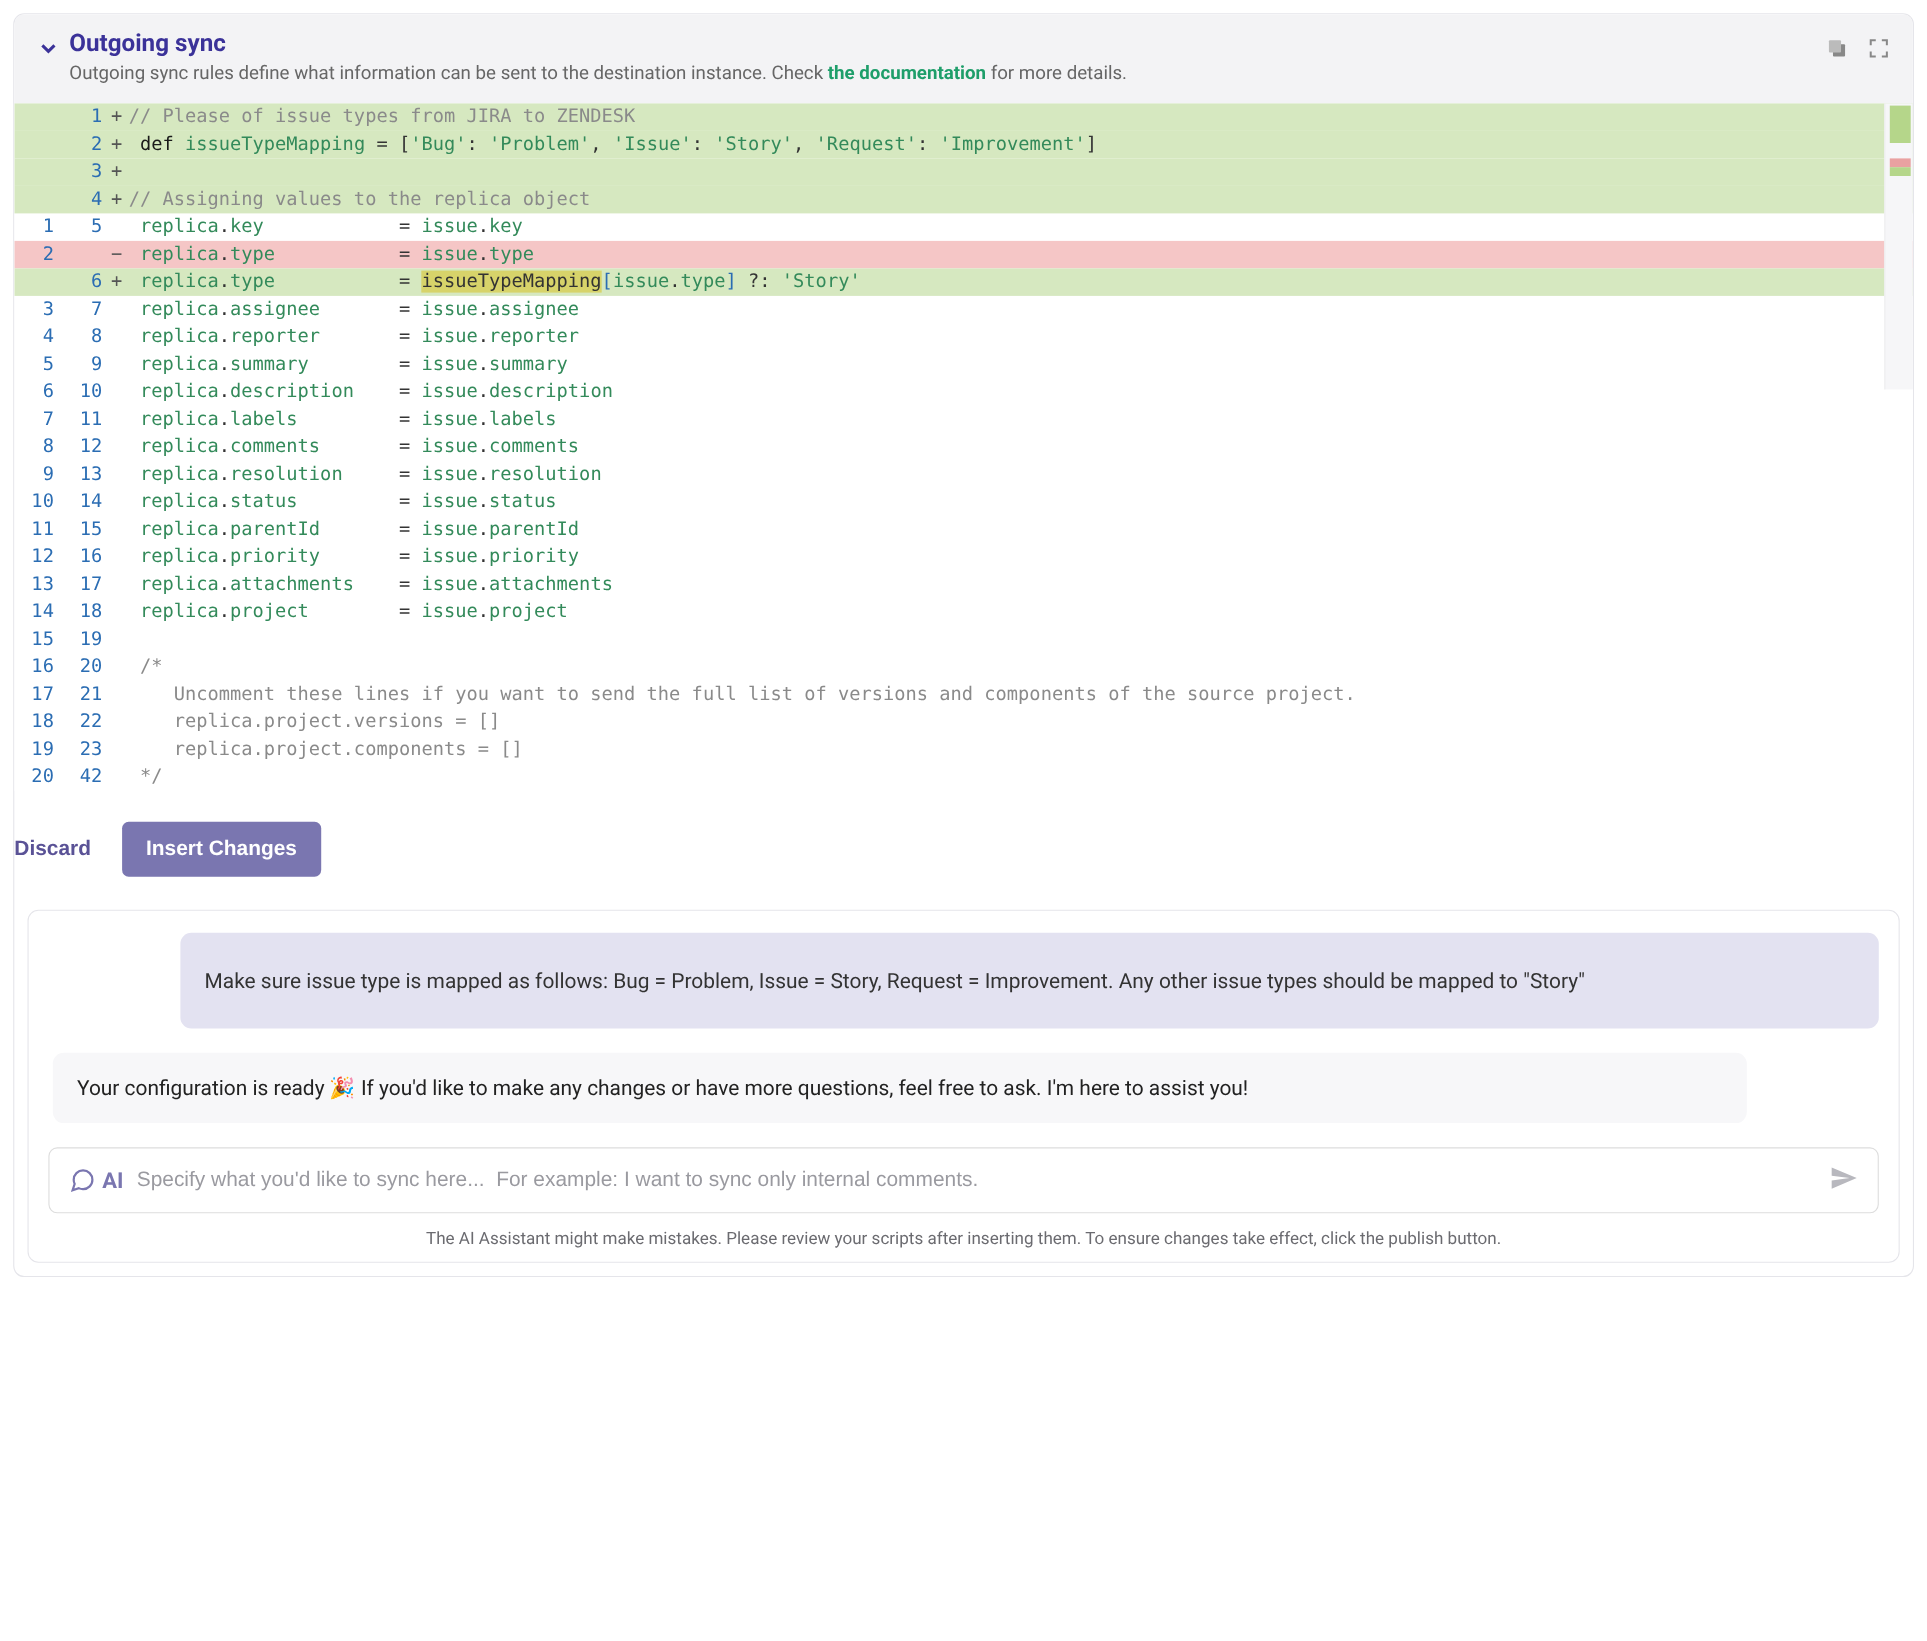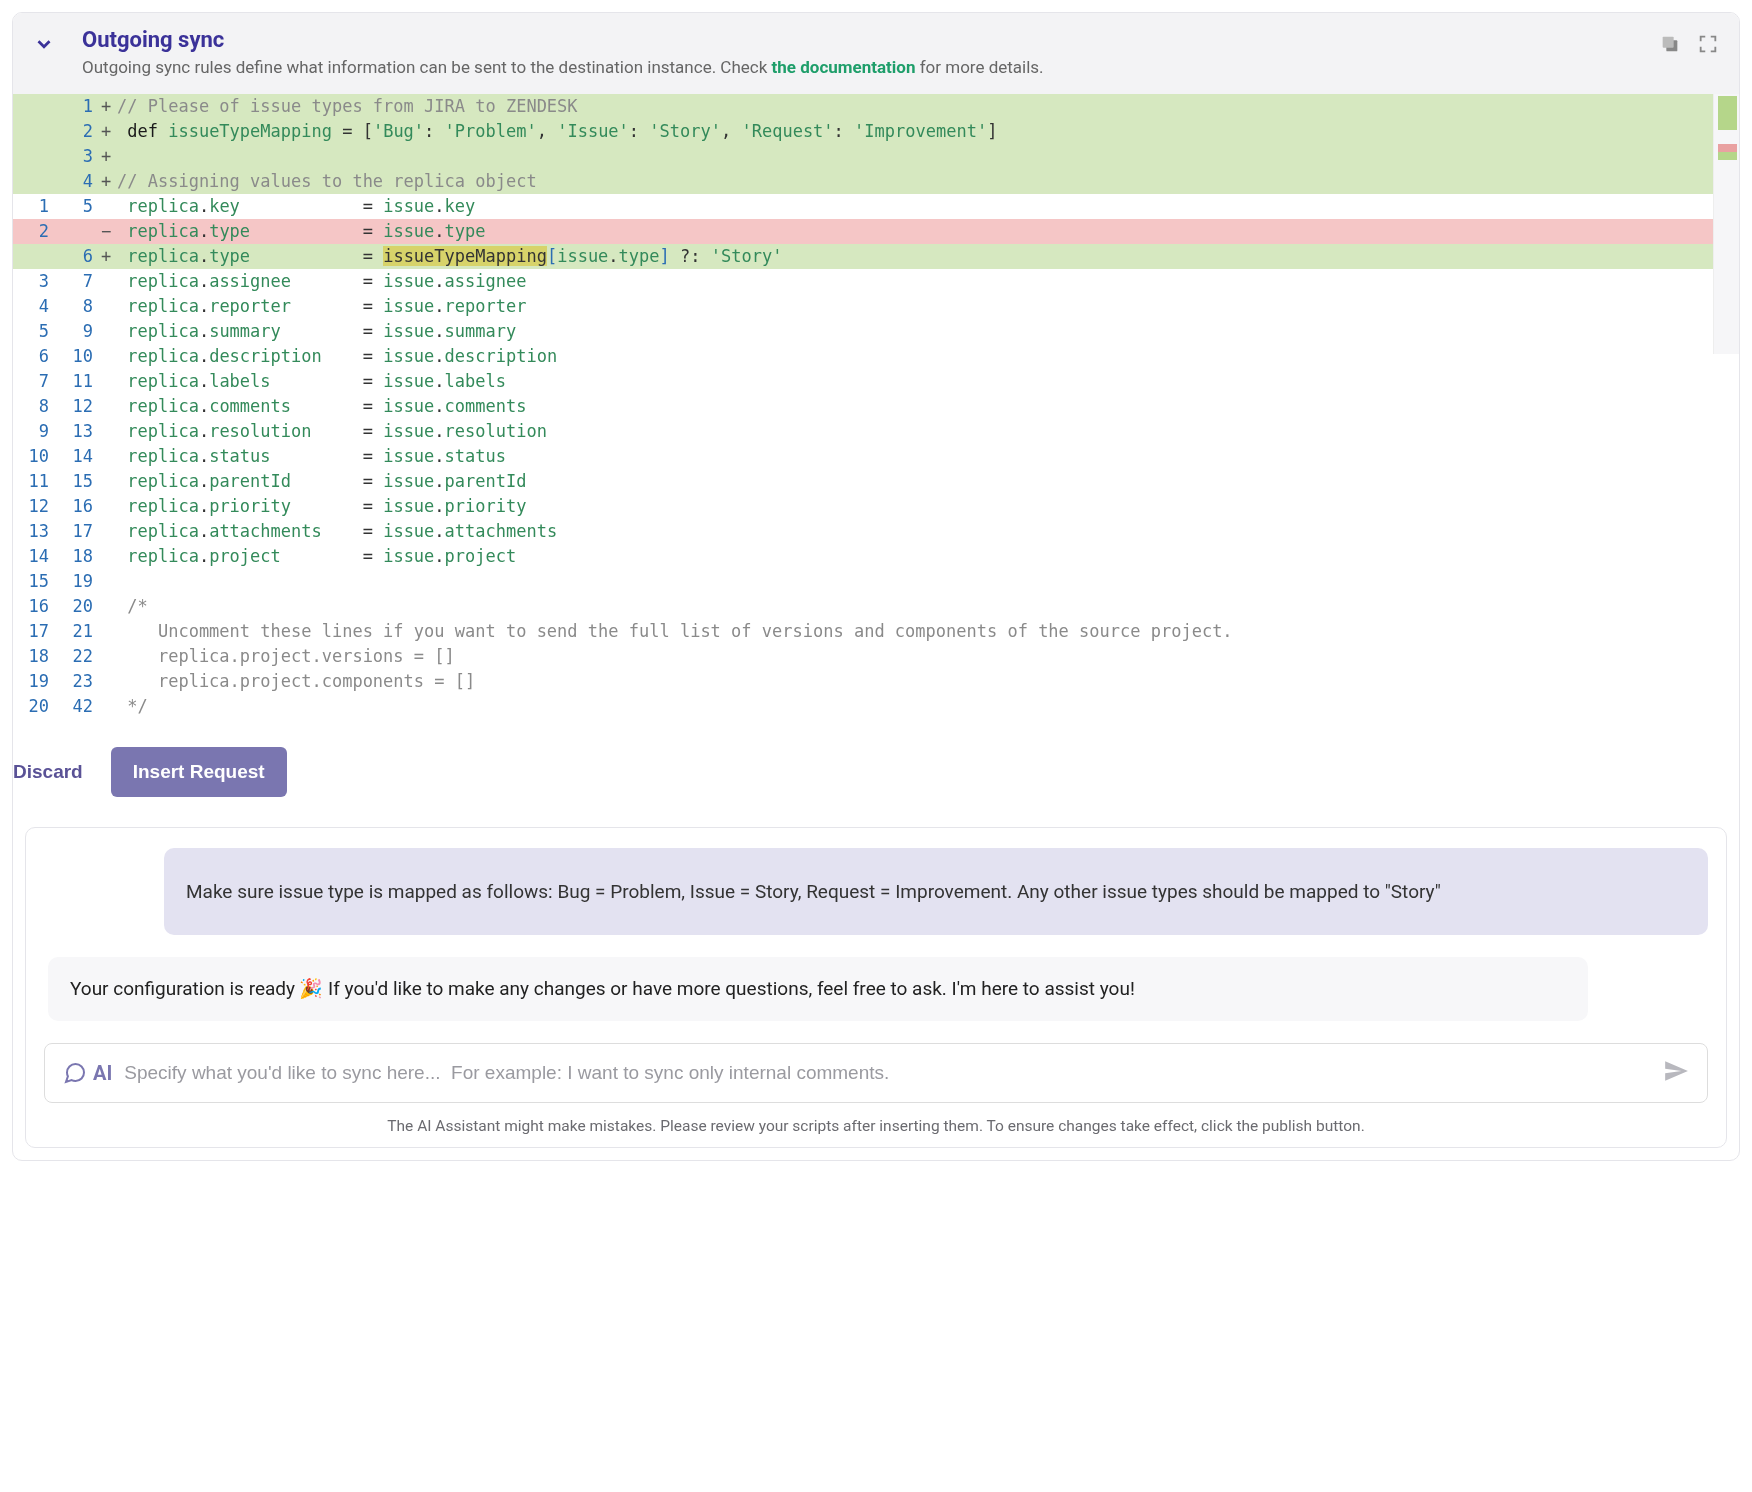--- a/index.html
+++ b/index.html
@@ -13,21 +13,21 @@
     border: 1px solid #e5e5ea;
     border-radius: 10px;
     overflow: hidden;
     background: #fff;
   }
   .header {
     background: #f3f3f5;
     padding: 14px 20px 14px 20px;
     display: flex;
     align-items: flex-start;
-    gap: 27px;
+    gap: 8px;
     position: relative;
   }
   .collapse-btn {
     color: #3b3299;
     margin-top: 6px;
     cursor: pointer;
   }
   .collapse-btn svg { width: 22px; height: 22px; }
   .header-text { flex: 1; }
   .title {
@@ -381,21 +381,21 @@
       </div>
     <div class="minimap">
       <div class="mm-green" style="top:2px;height:34px;"></div>
       <div class="mm-red" style="top:50px;height:8px;"></div>
       <div class="mm-green" style="top:58px;height:8px;"></div>
     </div>
   </div>
 
   <div class="action-row">
     <button class="btn-discard">Discard</button>
-    <button class="btn-insert">Insert Request</button>
+    <button class="btn-insert">Insert Changes</button>
   </div>
 
   <div class="chat-area">
     <div class="msg-user">Make sure issue type is mapped as follows: Bug = Problem, Issue = Story, Request = Improvement. Any other issue types should be mapped to "Story"</div>
     <div class="msg-assistant">Your configuration is ready 🎉 If you'd like to make any changes or have more questions, feel free to ask. I'm here to assist you!</div>
     <div class="input-row">
       <div class="ai-badge">
         <svg viewBox="0 0 24 24" fill="none" stroke="currentColor" stroke-width="2">
             <path d="M21 11.5a8.38 8.38 0 0 1-8.5 8.5 8.5 8.5 0 0 1-3.9-.9L3 21l1.9-5.7A8.38 8.38 0 0 1 4 11.5a8.5 8.5 0 0 1 17 0z"></path>
           </svg>

